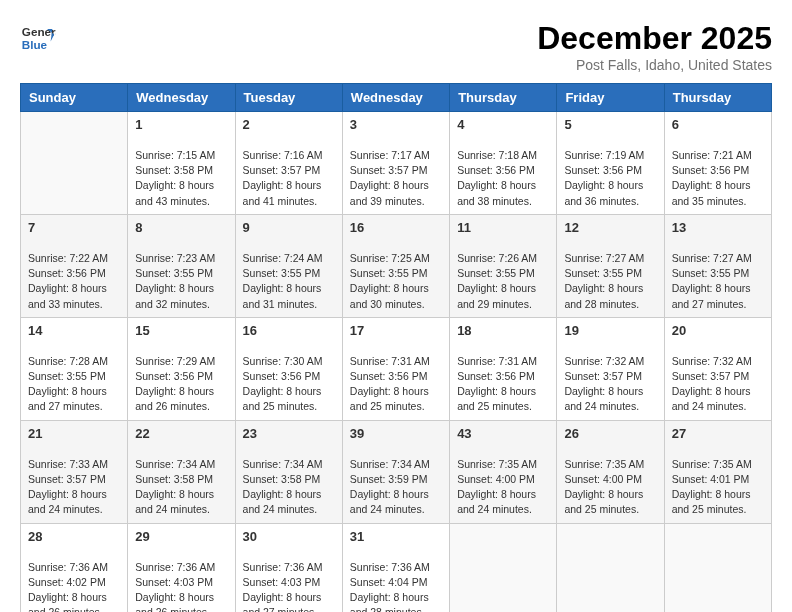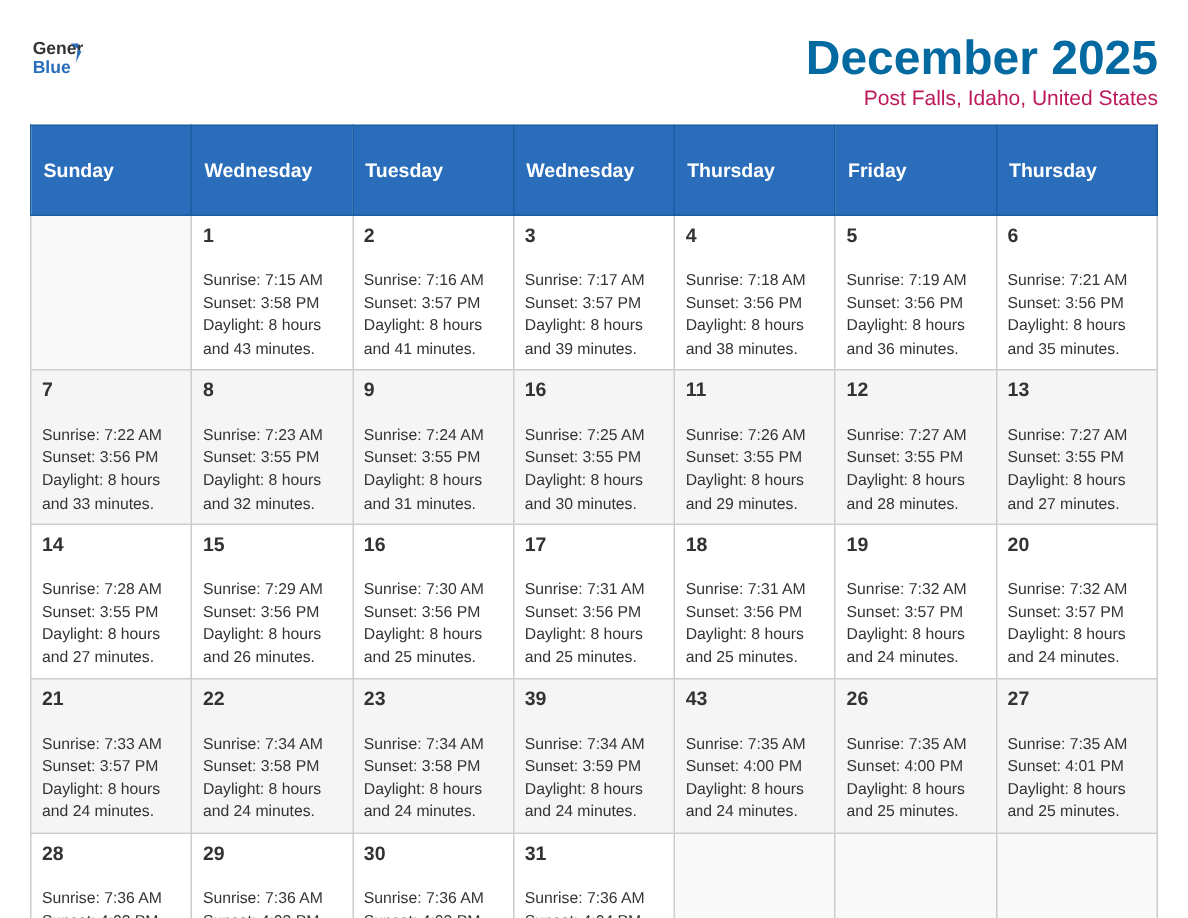--- a/index.html
+++ b/index.html
@@ -24,36 +24,36 @@
     .logo-icon {
       width: 36px;
       height: 36px;
     }
     .title-area {
       text-align: right;
     }
     .month-title {
       font-size: 32px;
       font-weight: bold;
-      color: #0369a1;
+      color: #000000;
     }
     .location-title {
       font-size: 14px;
-      color: #be185d;
+      color: #737373;
     }
     .calendar-table {
       width: 100%;
       border-collapse: collapse;
       border: 1px solid #ccc;
     }
     .calendar-table th {
       background-color: #2a6ebb;
       color: white;
       text-align: left;
-      padding: 22px 8px;
+      padding: 6px 8px;
       font-size: 13px;
       border: 1px solid #1a5da0;
     }
     .calendar-table td {
       border: 1px solid #ccc;
       vertical-align: top;
       padding: 5px 7px;
       width: calc(100% / 7);
       min-height: 80px;
       background: #fff;

